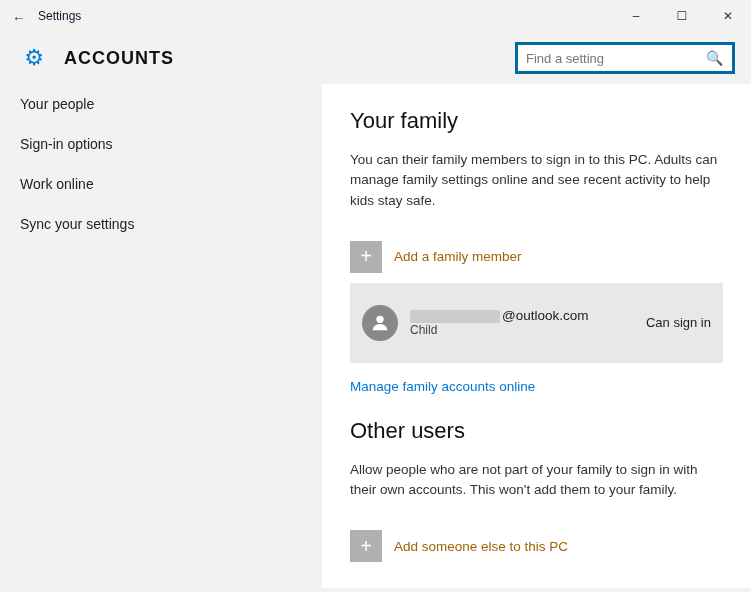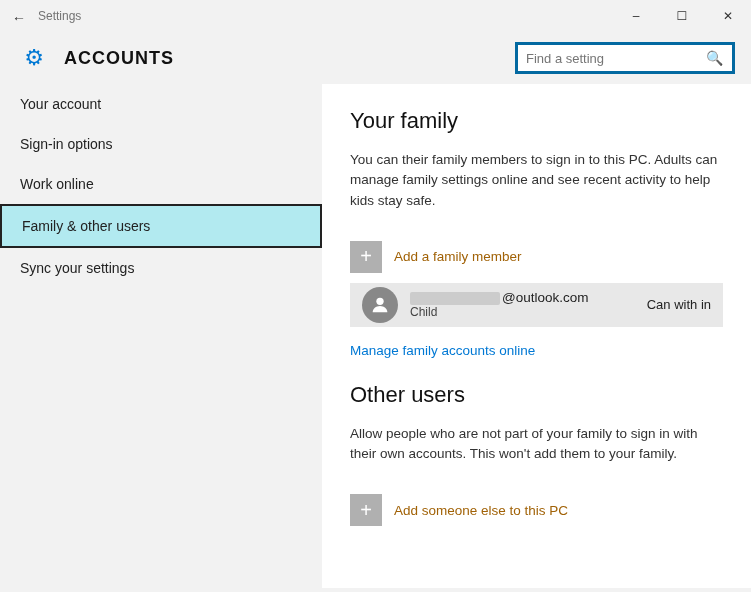--- a/index.html
+++ b/index.html
@@ -21,21 +21,21 @@
       height: 32px;
       padding: 0 0 0 8px;
     }
     .title-bar-left {
       display: flex;
       align-items: center;
       gap: 8px;
     }
     .title-bar-title {
       font-size: 12px;
-      color: #737373;
+      color: #0f172a;
     }
     .title-bar-controls {
       display: flex;
       align-items: center;
     }
     .title-bar-btn {
       width: 46px;
       height: 32px;
       display: flex;
       align-items: center;
@@ -175,21 +175,21 @@
       font-size: 13.5px;
       color: #a16207;
     }
 
     
     .member-row {
       display: flex;
       align-items: center;
       gap: 12px;
       background: #e8e8e8;
-      padding: 4px 12px;
+      padding: 22px 12px;
       margin-bottom: 4px;
     }
     .avatar {
       width: 36px;
       height: 36px;
       background: #888;
       border-radius: 50%;
       display: flex;
       align-items: center;
       justify-content: center;
@@ -245,30 +245,27 @@
   <div class="search-box">
     <input class="search-input" type="text" placeholder="Find a setting" style="">
     <span class="search-icon">🔍</span>
   </div>
 </div>
 
 <div class="main-layout">
 
   <div class="sidebar">
     <div class="sidebar-item">
-      <span>Your account</span>
+      <span>Your people</span>
     </div>
     <div class="sidebar-item">
       <span>Sign-in options</span>
     </div>
     <div class="sidebar-item">
       <span>Work online</span>
-    </div>
-    <div class="sidebar-item active">
-      <span>Family &amp; other users</span>
     </div>
     <div class="sidebar-item">
       <span>Sync your settings</span>
     </div>
   </div>
 
   <div class="content">
 
     
     <div class="section-title">Your family</div>
@@ -287,21 +284,21 @@
           <circle cx="12" cy="8" r="4"></circle>
           <path d="M4 20c0-4 3.6-7 8-7s8 3 8 7"></path>
         </svg>
       </div>
       <div class="member-info">
         <div class="member-email">
           <span style="background:#ccc; color:#ccc; border-radius:2px; display:inline-block; width:90px; height:13px; vertical-align:middle; margin-right:2px;"></span><span>@outlook.com</span>
         </div>
         <div class="member-type">Child</div>
       </div>
-      <div class="member-status">Can with in</div>
+      <div class="member-status">Can sign in</div>
     </div>
 
     
     <div class="manage-link">Manage family accounts online</div>
 
     
     <div class="section-title">Other users</div>
     <div class="section-desc">Allow people who are not part of your family to sign in with their own accounts. This won't add them to your family.</div>
 
     

